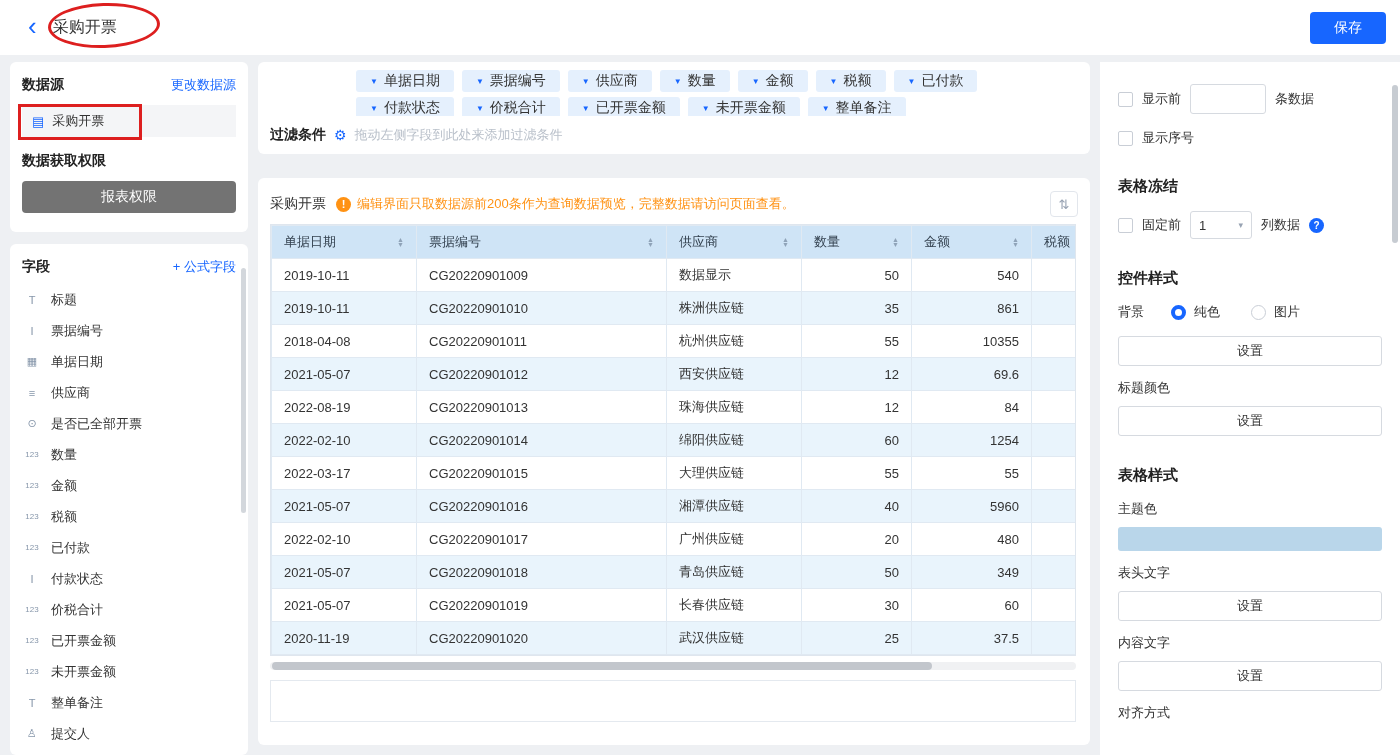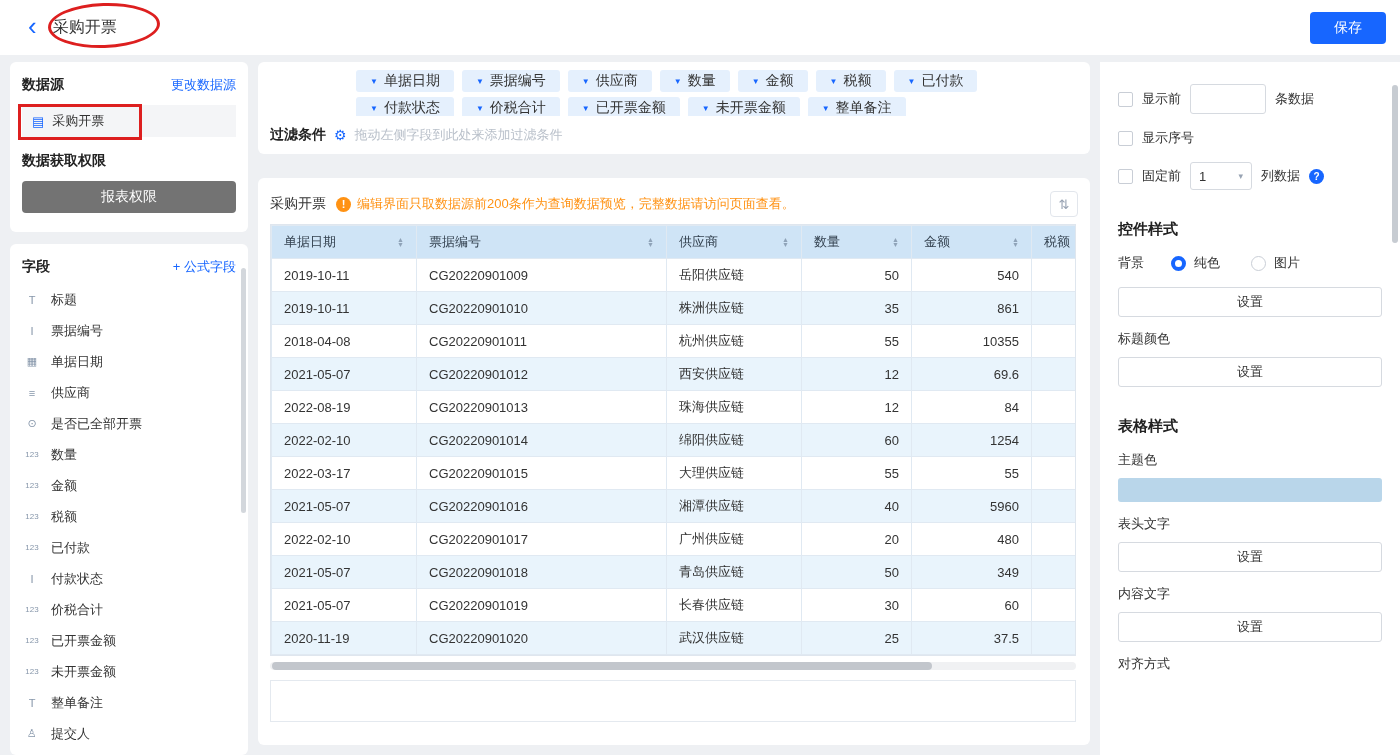--- a/index.html
+++ b/index.html
@@ -317,21 +317,21 @@
                 <div class="th-in">
                   <span>税额</span>
                 </div>
               </th>
             </tr>
           </thead>
         <tbody>
             <tr>
               <td>2019-10-11</td>
               <td>CG20220901009</td>
-              <td>岳阳供应链</td>
+              <td>数据显示</td>
               <td class="num">50</td>
               <td class="num">540</td>
               <td></td>
             </tr>
             <tr>
               <td>2019-10-11</td>
               <td>CG20220901010</td>
               <td>株洲供应链</td>
               <td class="num">35</td>
               <td class="num">861</td>
@@ -432,20 +432,21 @@
       <span class="checkbox"></span>
       <span>显示前</span>
       <input class="mini-input" value="" style="">
       <span>条数据</span>
     </div>
     <div class="ctl-row">
       <span class="checkbox"></span>
       <span>显示序号</span>
     </div>
 
+    <div class="sec-title sec-gap">表格冻结</div>
     <div class="ctl-row">
       <span class="checkbox"></span>
       <span>固定前</span>
       <span class="mini-select">
         <span>1</span>
         <span class="chev">▾</span>
       </span>
       <span>列数据</span>
       <span class="help">?</span>
     </div>

